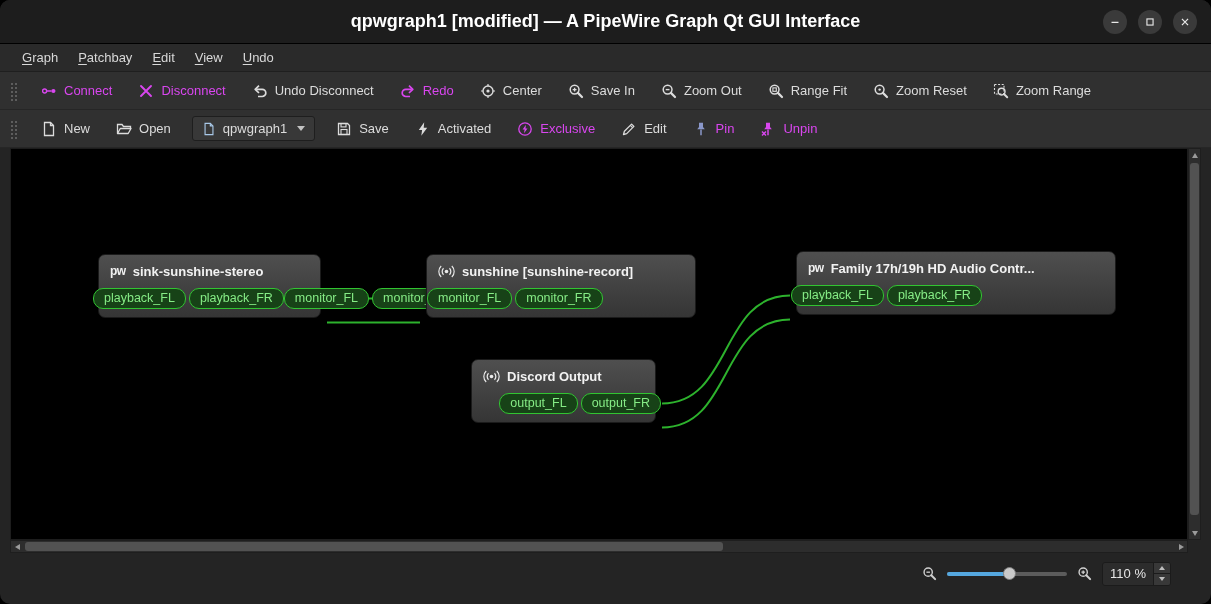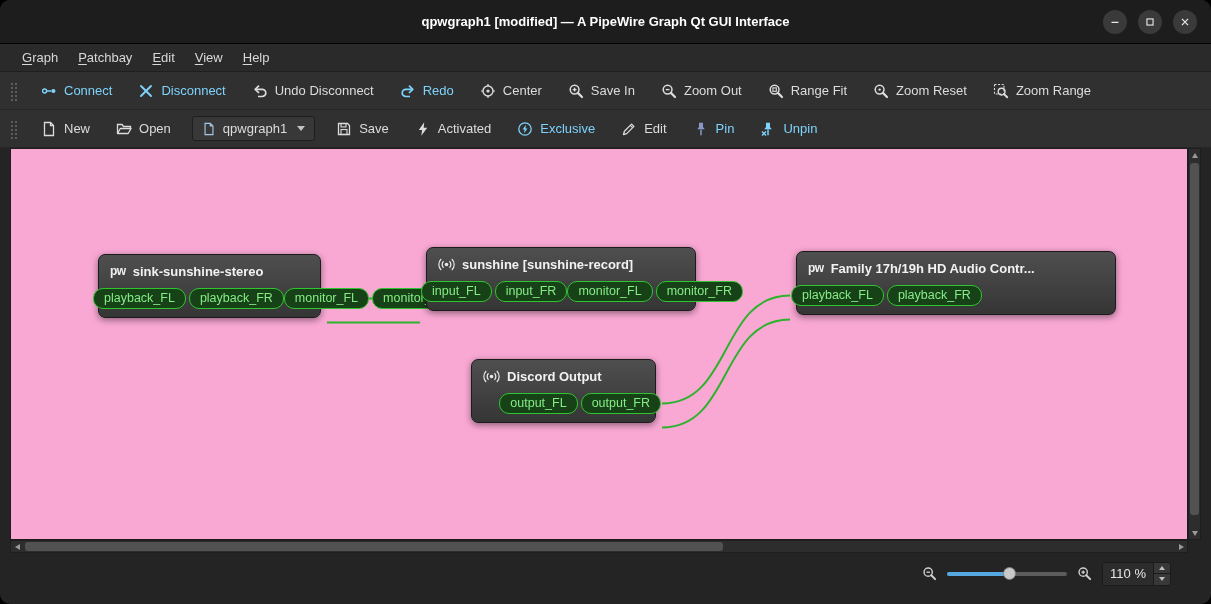--- a/index.html
+++ b/index.html
@@ -8,52 +8,52 @@
 
   .window {
     position:relative; width:1211px; height:604px;
     background:#242424; border-radius:10px; overflow:hidden;
     color:#dcdcdc; font-size:13px;
   }
 
   
   .titlebar { height:44px; background:#1d1d1d; display:flex; align-items:center;
               justify-content:center; position:relative; border-bottom:1px solid #000; }
-  .title { font-weight:bold; color:#ffffff; font-size:13px; }
+  .title { font-weight:bold; color:#ffffff; font-size:18px; }
   .win-buttons { position:absolute; right:14px; top:0; height:100%; display:flex; align-items:center; gap:11px; }
   .win-btn { width:24px; height:24px; border-radius:50%; background:#3a3a3a;
              display:flex; align-items:center; justify-content:center; }
   .win-btn svg { width:14px; height:14px; display:block; }
 
   
   .menubar { height:28px; background:#2a2a2a; display:flex; align-items:center;
              padding-left:12px; border-bottom:1px solid #1f1f1f; }
   .menu-item { display:inline-block; padding:5px 10px; color:#d8d8d8; }
   .menu-item::first-letter { text-decoration:underline; text-underline-offset:2px; }
 
   
   .toolbar { height:38px; background:#303030; display:flex; align-items:center;
              gap:8px; padding-left:10px; border-bottom:1px solid #262626; }
   .handle { width:8px; height:20px; margin-right:6px; flex:0 0 auto;
             background-image:radial-gradient(circle,#5d5d5d 1px,transparent 1.3px);
             background-size:4px 4px; background-position:0 1px; }
   .tbtn { display:flex; align-items:center; gap:7px; padding:6px 9px; border-radius:4px;
           color:#dcdcdc; white-space:nowrap; }
-  .tbtn.disabled { color:#7dd3fc; }
+  .tbtn.disabled { color:#d946ef; }
   .icon { width:16px; height:16px; display:block; flex:0 0 auto; }
   .combo { display:flex; align-items:center; gap:7px; background:#383838;
            border:1px solid #1e1e1e; border-radius:3px; padding:4px 9px; margin:12px 4px; }
   .combo .icon { width:14px; height:14px; }
   .tri-down { width:0; height:0; border-left:4px solid transparent; border-right:4px solid transparent;
               border-top:5px solid #c2c2c2; margin-left:3px; }
 
   
   .graph-frame { position:relative; margin-left:10px; width:1191px; height:405px; }
   .canvas { position:absolute; left:0; top:0; width:1178px; height:392px;
-            background:#f9a8d4; border:1px solid #1d1d1d; overflow:hidden; }
+            background:#000000; border:1px solid #1d1d1d; overflow:hidden; }
   .cables { position:absolute; left:0; top:0; width:1178px; height:392px; }
 
   .node { position:absolute; background:linear-gradient(#4f4f4f,#353535);
           border:1px solid #1b1b1b; border-radius:7px;
           box-shadow:0 2px 7px rgba(0,0,0,.45); }
   .node-header { display:flex; align-items:center; gap:7px; padding:8px 11px 4px;
                  color:#f2f2f2; font-weight:bold; font-size:13px; white-space:nowrap; }
   .node-header .icon { width:17px; height:17px; color:#eaeaea; }
   .pw { font-weight:bold; font-size:12px; color:#f0f0f0; letter-spacing:-0.5px; line-height:17px; }
   .node-body { display:flex; justify-content:space-between; padding:4px 0 8px; }
@@ -123,21 +123,21 @@
           </svg>
       </div>
     </div>
   </div>
 
   <div class="menubar">
     <span class="menu-item">Graph</span>
     <span class="menu-item">Patchbay</span>
     <span class="menu-item">Edit</span>
     <span class="menu-item">View</span>
-    <span class="menu-item">Help</span>
+    <span class="menu-item">Undo</span>
   </div>
 
   <div class="toolbar">
     <div class="handle"></div>
 
     <div class="tbtn disabled">
       <svg class="icon" viewBox="0 0 16 16" style="color:inherit">
         <circle cx="3.6" cy="8" r="2" fill="none" stroke="currentColor" stroke-width="1.4"></circle>
         <line x1="5.6" y1="8" x2="10.4" y2="8" stroke="currentColor" stroke-width="1.4"></line>
         <circle cx="12.4" cy="8" r="2.1" fill="currentColor"></circle>
@@ -320,34 +320,30 @@
             <span class="port">playback_FL</span>
             <span class="port">playback_FR</span>
           </div>
           <div class="port-col outputs">
             <span class="port">monitor_FL</span>
             <span class="port">monitor_FR</span>
           </div>
         </div>
       </div>
 
-      <div class="node" style="left:415px; top:98px; width:270px;">
+      <div class="node" style="left:415px; top:105px; width:270px;">
         <div class="node-header">
           <svg class="icon" viewBox="0 0 16 16">
             <circle cx="8" cy="8" r="1.7" fill="currentColor"></circle>
             <path d="M5.2 5 a4.2 4.2 0 0 0 0 6 M10.8 5 a4.2 4.2 0 0 1 0 6" fill="none" stroke="currentColor" stroke-width="1.2"></path>
             <path d="M3 2.8 a7.2 7.2 0 0 0 0 10.4 M13 2.8 a7.2 7.2 0 0 1 0 10.4" fill="none" stroke="currentColor" stroke-width="1.1"></path>
           </svg>
           <span>sunshine [sunshine-record]</span>
         </div>
         <div class="node-body">
-          <div class="port-col inputs">
-            <span class="port">input_FL</span>
-            <span class="port">input_FR</span>
-          </div>
           <div class="port-col outputs">
             <span class="port">monitor_FL</span>
             <span class="port">monitor_FR</span>
           </div>
         </div>
       </div>
 
       <div class="node" style="left:460px; top:210px; width:185px;">
         <div class="node-header">
           <svg class="icon" viewBox="0 0 16 16">

